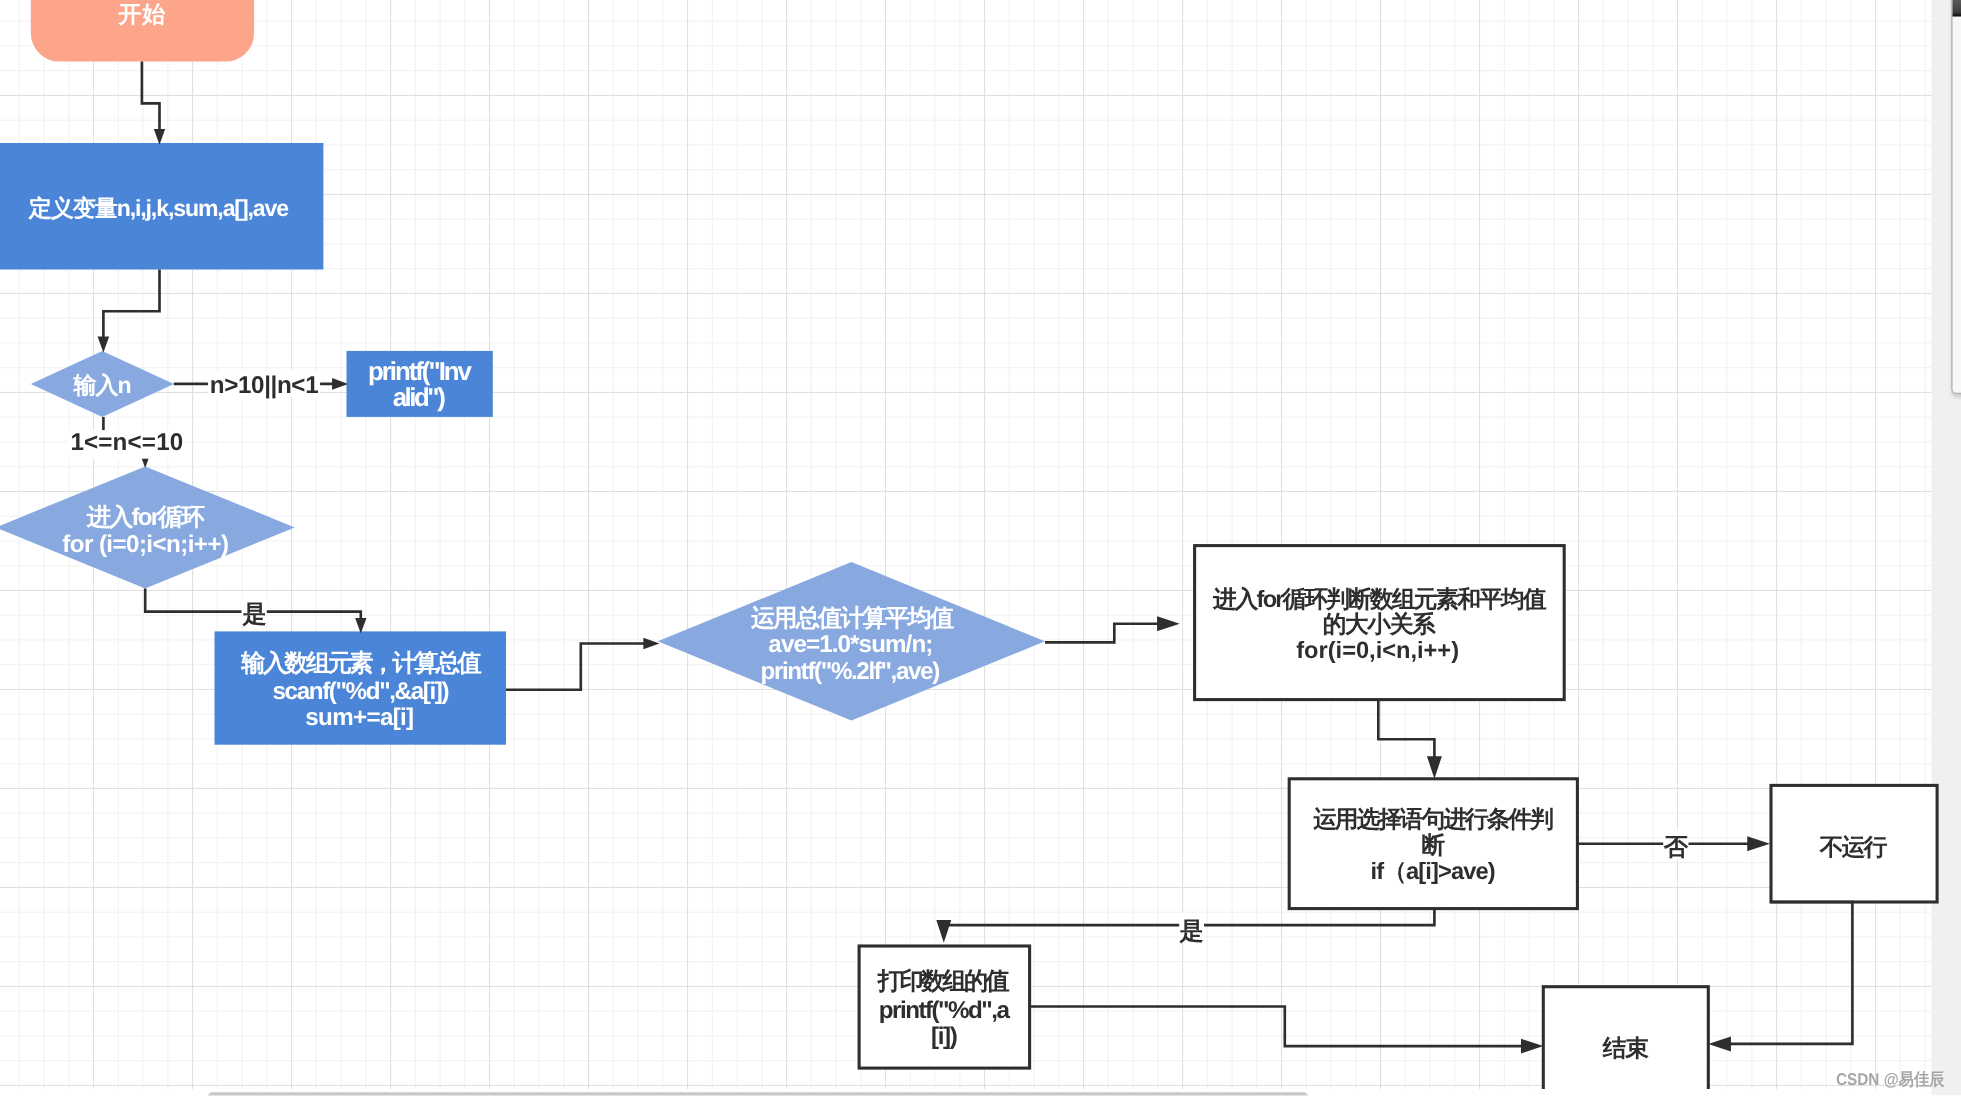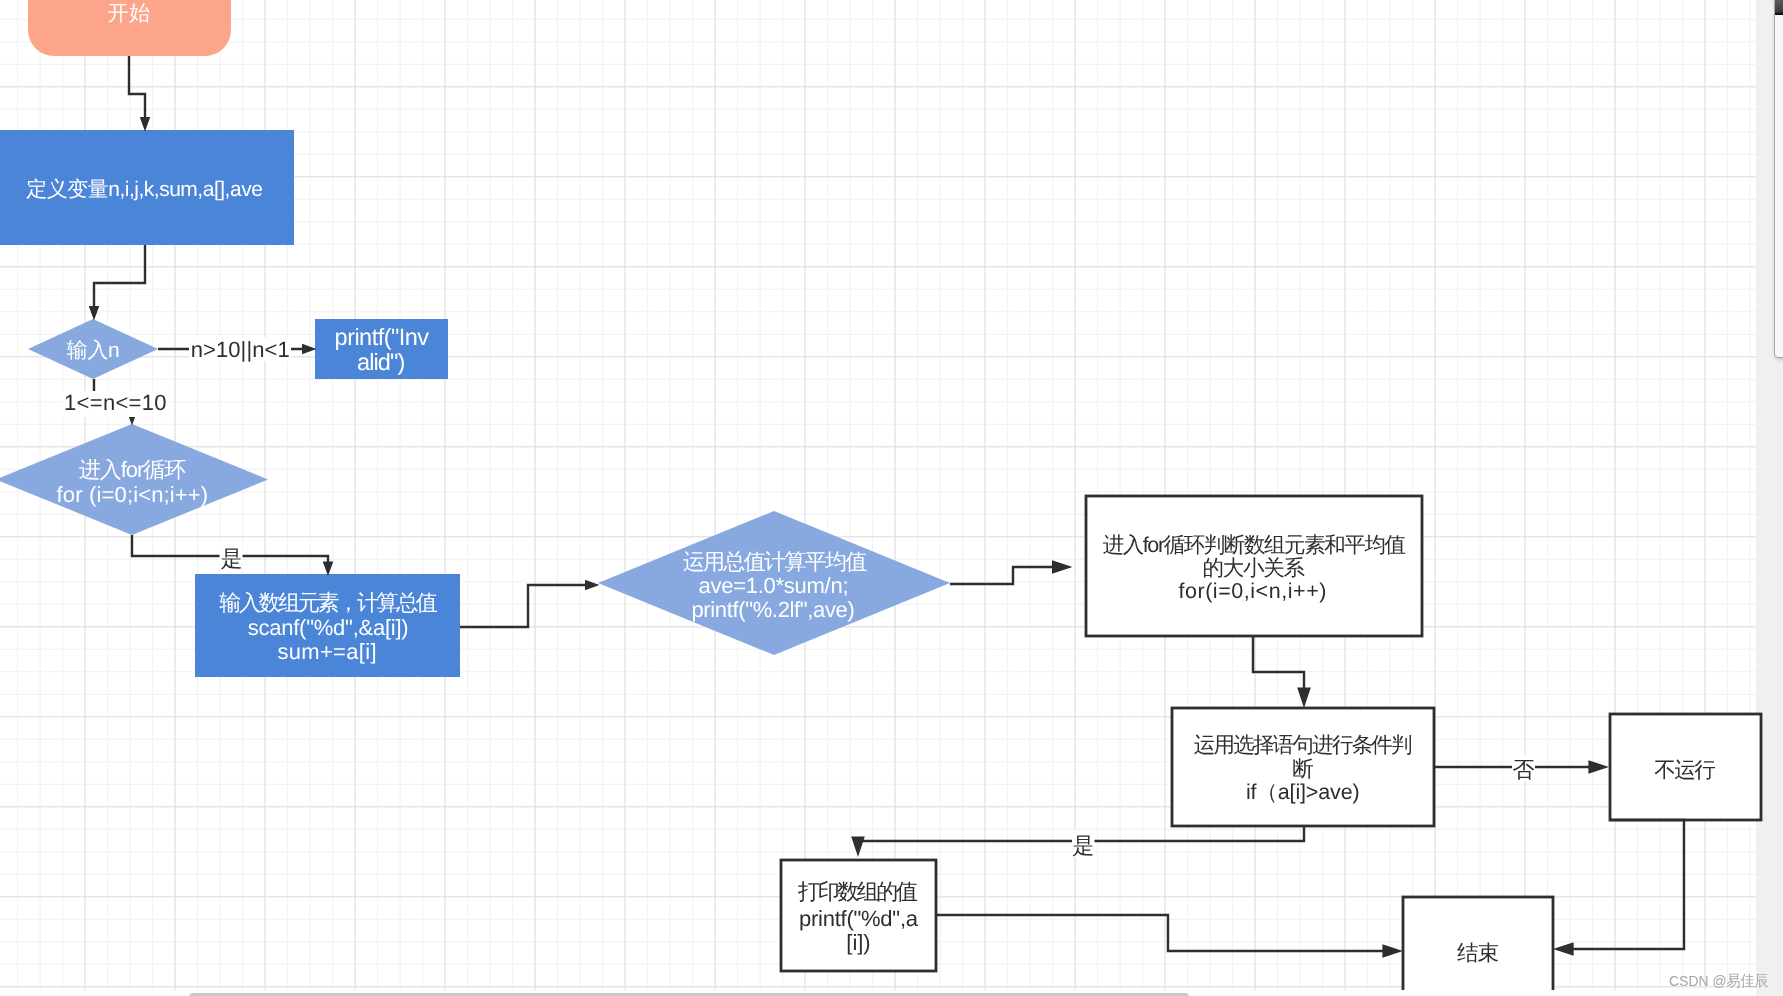--- a/index.html
+++ b/index.html
@@ -1,18 +1,18 @@
 <!DOCTYPE html>
 <html><head>
 <meta charset="utf-8">
 <title>flowchart</title>
 <style>
   html,body{margin:0;padding:0;width:1783px;height:996px;overflow:hidden;background:#ffffff;
     font-family:"Liberation Sans",sans-serif;}
-  #page{position:absolute;left:0;top:0;width:1783px;height:996px;overflow:hidden;}
+  #page{position:absolute;left:0;top:0;width:1783px;height:996px;overflow:hidden;font-weight:bold;}
   #grid{position:absolute;left:0;top:0;width:1756px;height:990px;
     background-color:#ffffff;
     background-image:
       linear-gradient(to right, #dfdfdf 1px, transparent 1px),
       linear-gradient(to bottom, #dfdfdf 1px, transparent 1px),
       linear-gradient(to right, #f0f0f0 1px, transparent 1px),
       linear-gradient(to bottom, #f0f0f0 1px, transparent 1px);
     background-size: 90px 90px, 90px 90px, 22.5px 22.5px, 22.5px 22.5px;
     background-position: -5.4px -3.7px, -5.4px -3.7px, -5.4px -3.7px, -5.4px -3.7px;
   }

